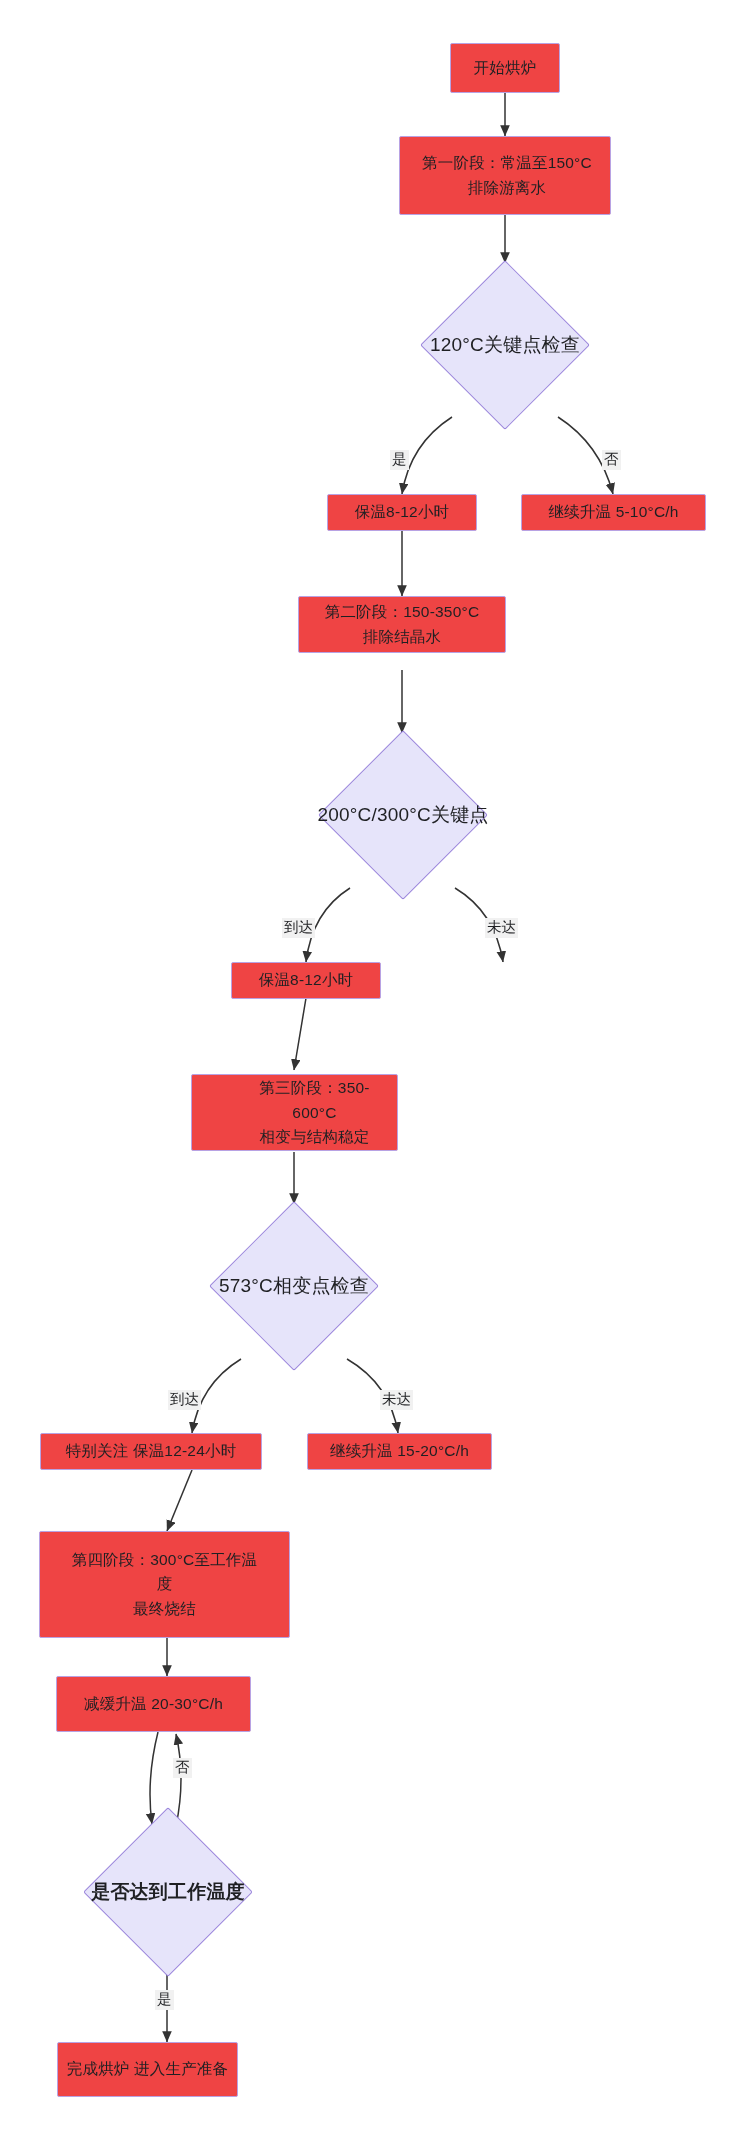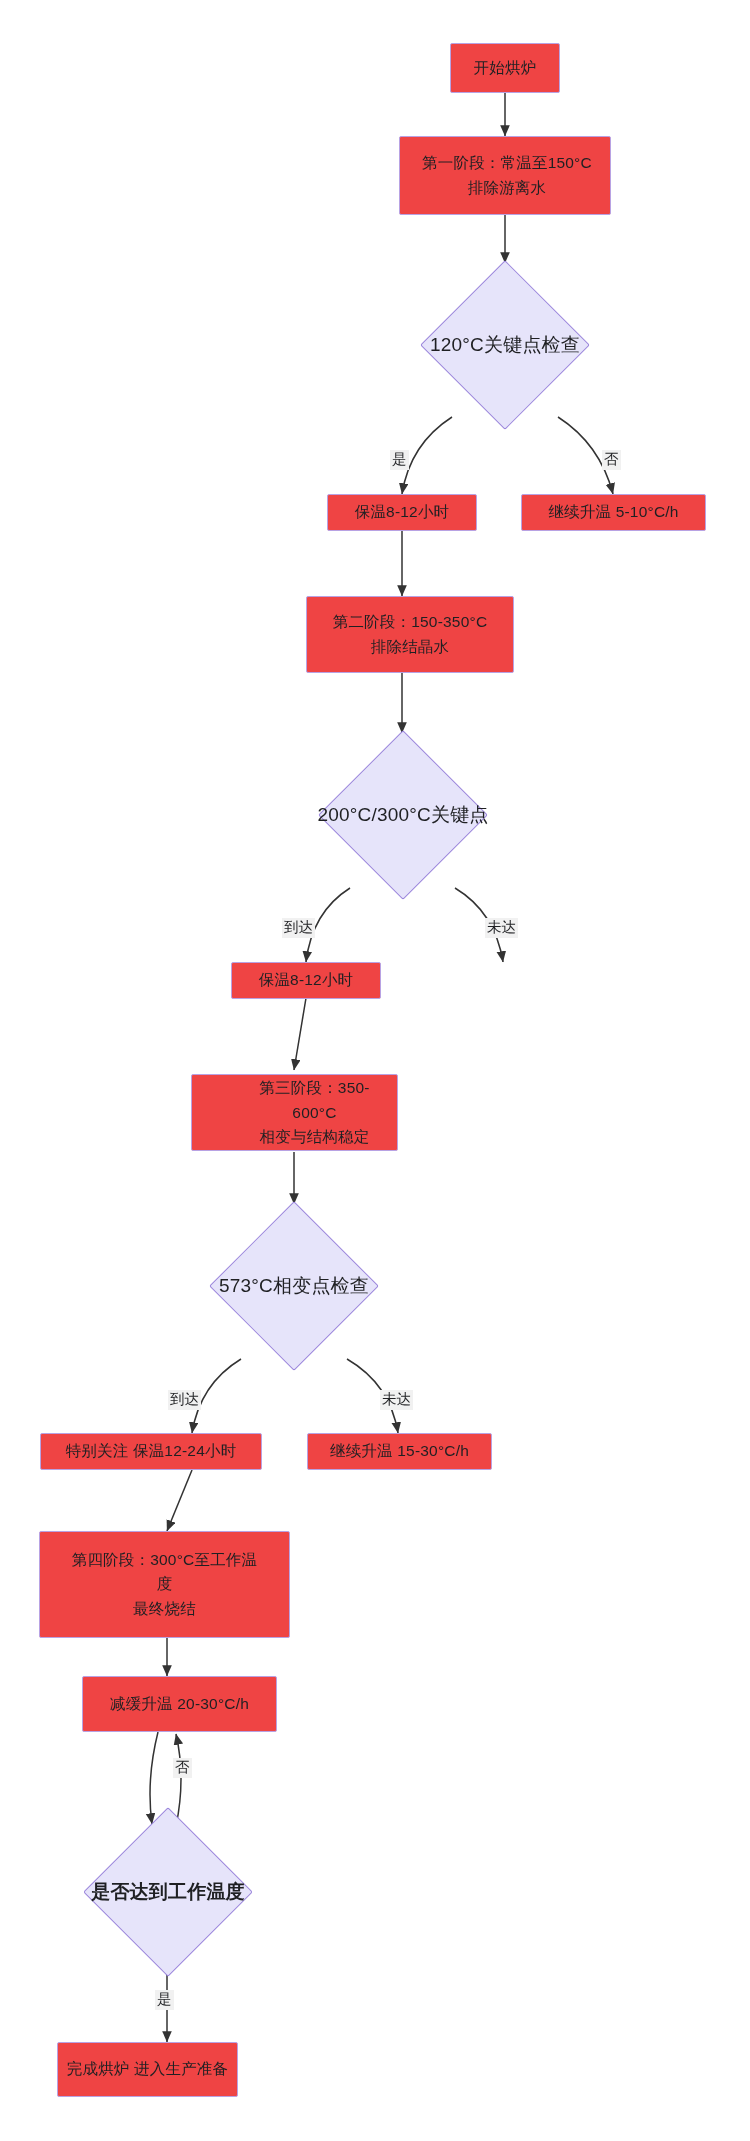--- a/index.html
+++ b/index.html
@@ -128,21 +128,21 @@
   </div>
 
   <div class="node" style="left:327px; top:494px; width:150px; height:37px;">
     <span class="node-label">保温8-12小时</span>
   </div>
 
   <div class="node" style="left:521px; top:494px; width:185px; height:37px;">
     <span class="node-label">继续升温 5-10°C/h</span>
   </div>
 
-  <div class="node" style="left:306px; top:596px; width:208px; height:77px;">
+  <div class="node" style="left:298px; top:596px; width:208px; height:57px;">
     <span class="node-label">第二阶段：150-350°C
 排除结晶水</span>
   </div>
 
   <div class="decision" style="left:293px; top:733px; width:220px; height:164px;">
     <span class="dia-shape" style="width:118px; height:118px;"></span>
     <span class="dia-text">200°C/300°C关键点</span>
   </div>
 
   <div class="node" style="left:231px; top:962px; width:150px; height:37px;">
@@ -158,30 +158,30 @@
   <div class="decision" style="left:184px; top:1204px; width:220px; height:164px;">
     <span class="dia-shape" style="width:118px; height:118px;"></span>
     <span class="dia-text">573°C相变点检查</span>
   </div>
 
   <div class="node" style="left:40px; top:1433px; width:222px; height:37px;">
     <span class="node-label">特别关注 保温12-24小时</span>
   </div>
 
   <div class="node" style="left:307px; top:1433px; width:185px; height:37px;">
-    <span class="node-label">继续升温 15-30°C/h</span>
+    <span class="node-label">继续升温 15-20°C/h</span>
   </div>
 
   <div class="node" style="left:39px; top:1531px; width:251px; height:107px;">
     <span class="node-label">第四阶段：300°C至工作温
 度
 最终烧结</span>
   </div>
 
-  <div class="node" style="left:82px; top:1676px; width:195px; height:56px;text-align:center;">
+  <div class="node" style="left:56px; top:1676px; width:195px; height:56px;text-align:center;">
     <span class="node-label">减缓升温 20-30°C/h</span>
   </div>
 
   <div class="decision" style="left:57px; top:1810px; width:222px; height:164px;font-weight:bold;">
     <span class="dia-shape" style="width:118px; height:118px;"></span>
     <span class="dia-text">是否达到工作温度</span>
   </div>
 
   <div class="node" style="left:57px; top:2042px; width:181px; height:55px;">
     <span class="node-label">完成烘炉 进入生产准备</span>

